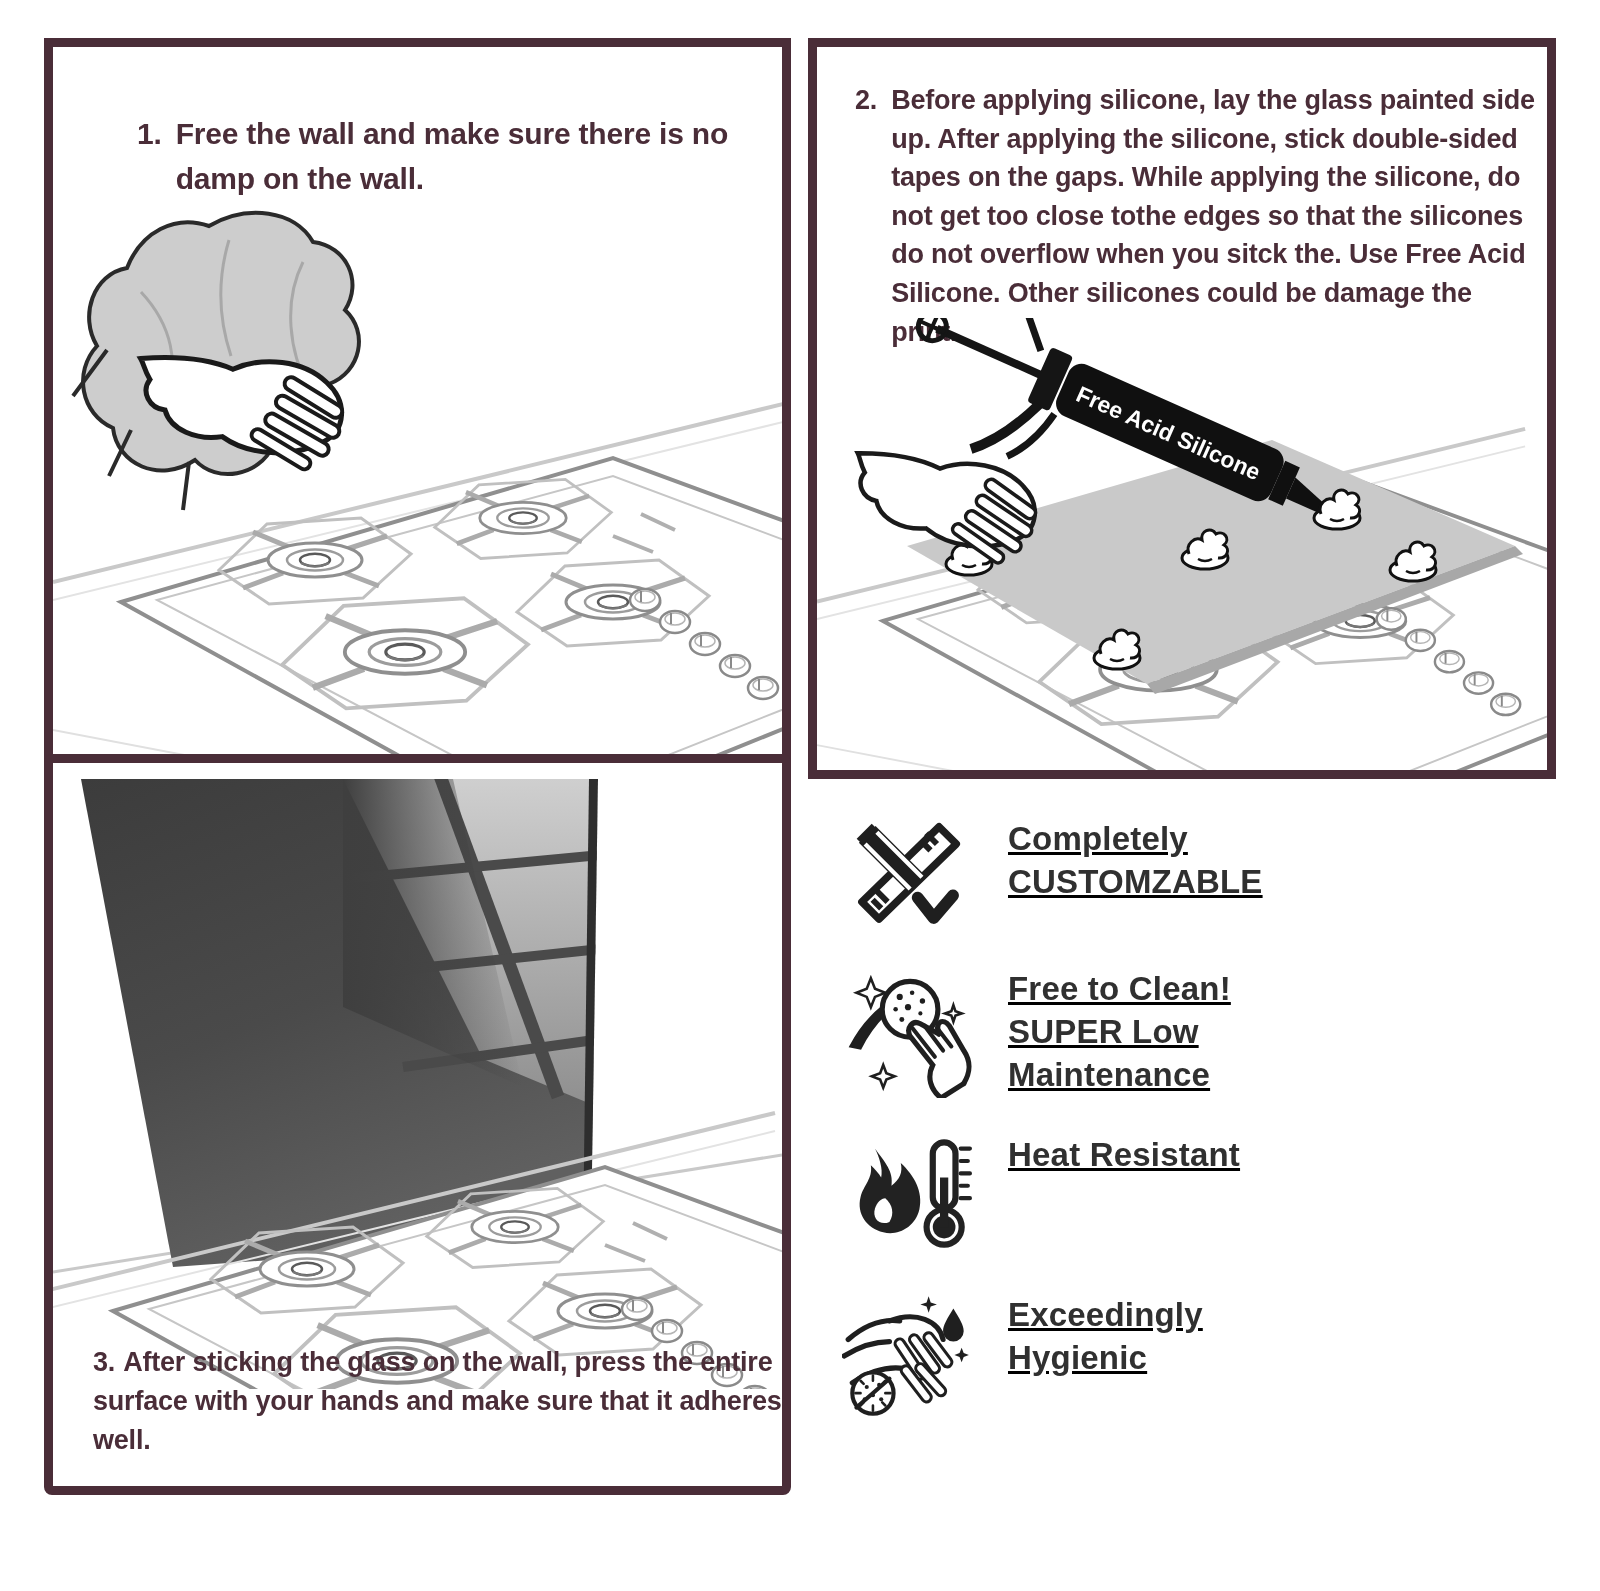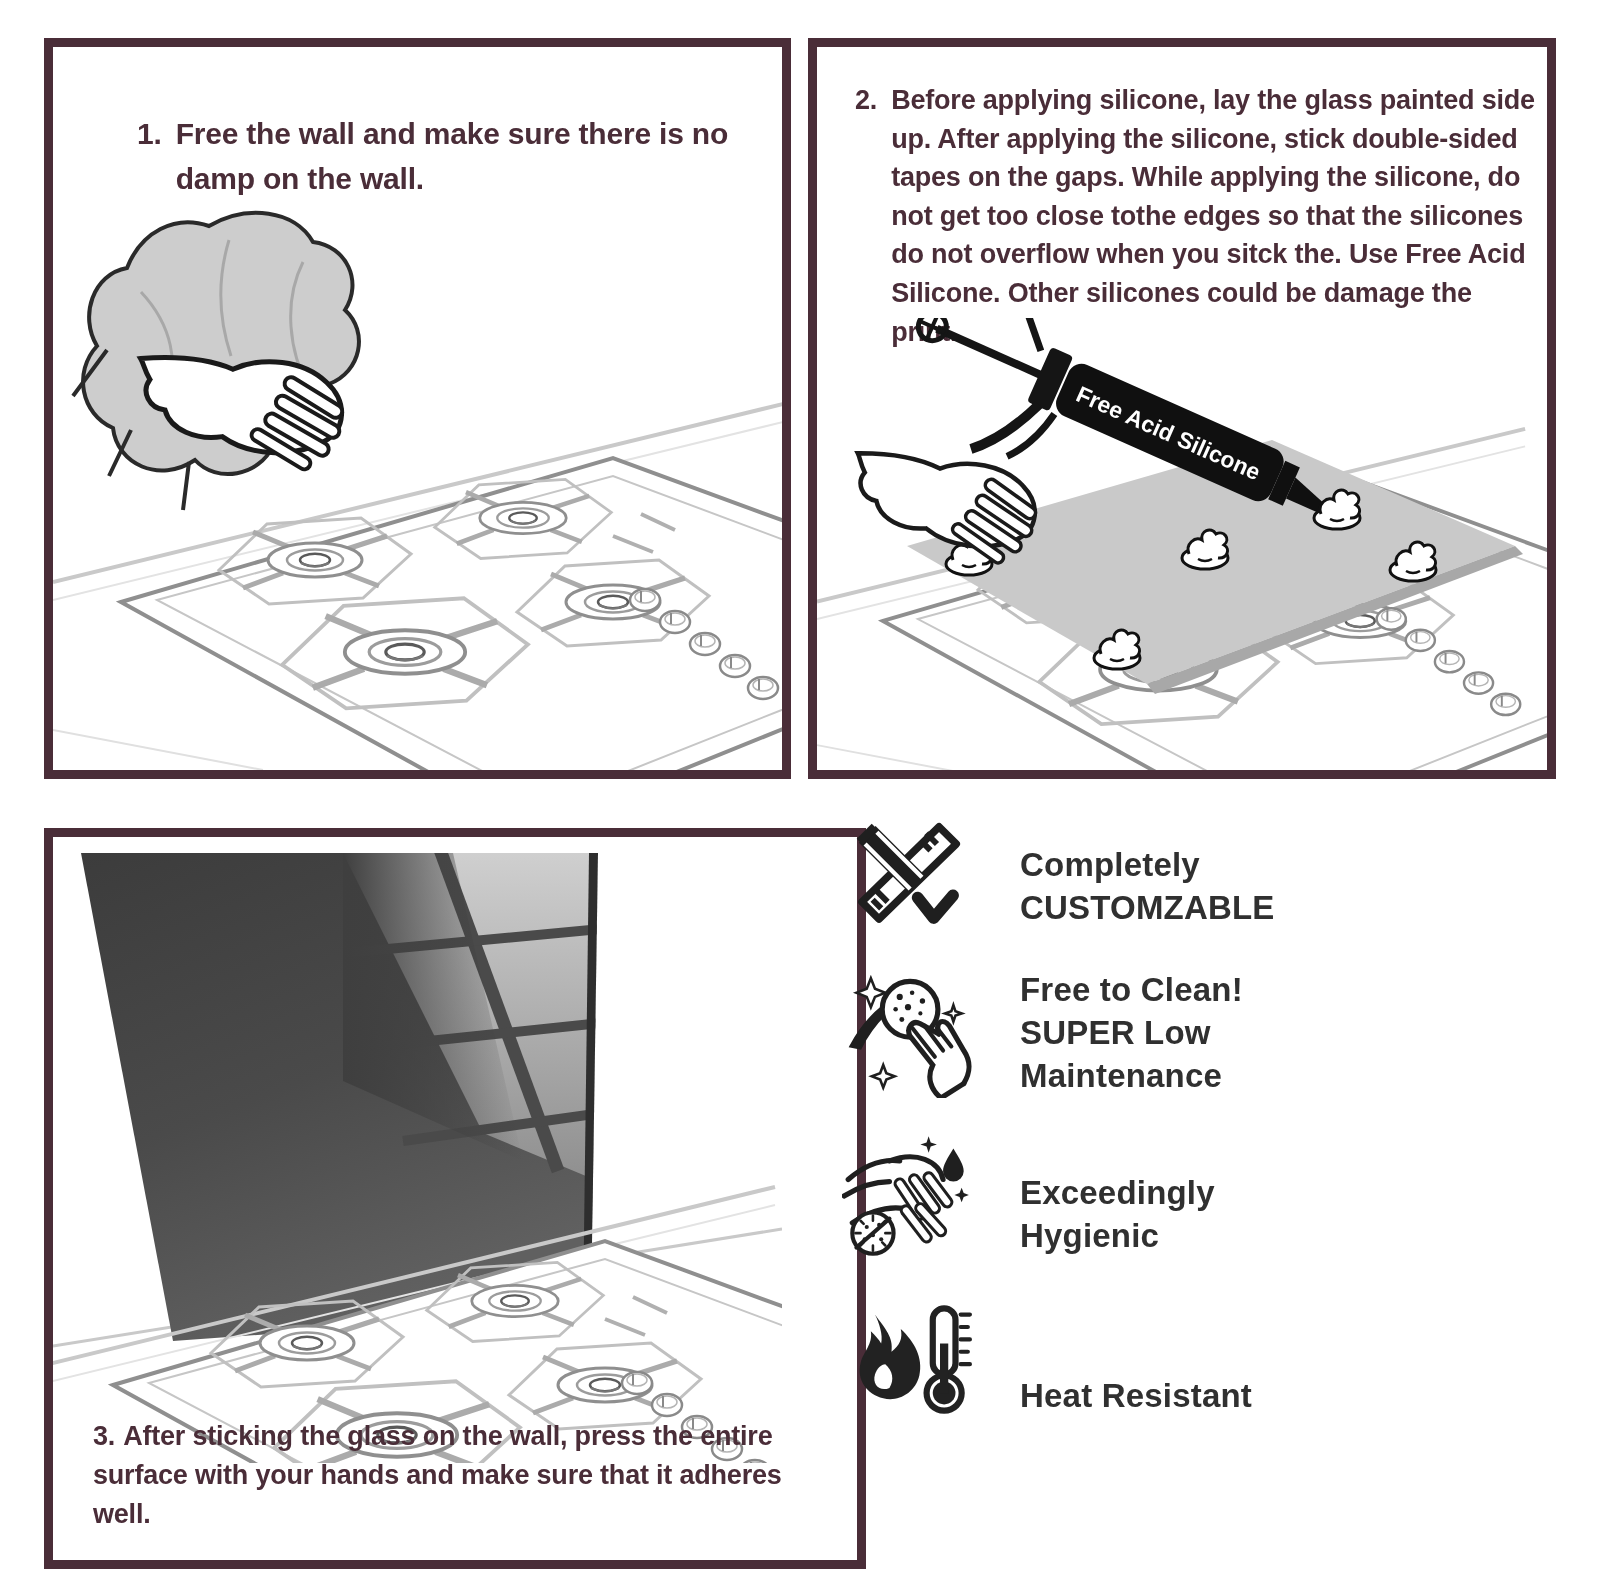--- a/index.html
+++ b/index.html
@@ -16,21 +16,21 @@
     overflow:hidden;
   }
   .panel{
     position:absolute;
     border:9px solid var(--accent);
     background:#fff;
     overflow:hidden;
   }
   #panel-1{left:44px;top:38px;width:747px;height:741px;}
   #panel-2{left:808px;top:38px;width:748px;height:741px;}
-  #panel-3{left:44px;top:828px;width:822px;height:741px;}
+  #panel-3{left:44px;top:754px;width:747px;height:741px;border-radius:8px;}
 
   .step{
     position:absolute;
     display:flex;
     gap:14px;
     color:var(--accent);
     font-weight:700;
     letter-spacing:-0.2px;
   }
   #panel-1 .step{left:84px;top:64px;width:640px;font-size:30px;line-height:1.5;}
@@ -40,21 +40,21 @@
 
   .illu{position:absolute;left:0;}
   #illu-1{bottom:0;width:729px;height:600px;}
   #illu-2{bottom:0;width:730px;height:452px;}
   #illu-3{top:4px;width:729px;height:622px;}
 
   #features{
     position:absolute;left:828px;top:818px;width:720px;
   }
   .feature-row{
-    display:flex;align-items:flex-end;gap:32px;
+    display:flex;align-items:flex-start;gap:20px;text-decoration:underline;
   }
   .feature-row:nth-child(1){margin-bottom:38px;}
   .feature-row:nth-child(2){margin-bottom:36px;}
   .feature-row:nth-child(3){margin-bottom:42px;}
   .feature-row:nth-child(4){margin-bottom:40px;}
   .feature-icon{
     width:160px;min-width:160px;display:flex;justify-content:center;align-items:center;
   }
   .feature-label{
     font-size:33px;font-weight:700;color:var(--ink);
@@ -248,20 +248,39 @@
           <path d="M38 94 L41 102 L49 105 L41 108 L38 116 L35 108 L27 105 L35 102 Z" stroke-width="2.5" fill="#fff"></path>
           <path d="M106 36 L108 42 L114 44 L108 46 L106 52 L104 46 L98 44 L104 42 Z" stroke-width="2.5" fill="#fff"></path>
         </g>
       </svg>
     </div>
     <div class="feature-label">Free to Clean!
 SUPER Low
 Maintenance</div>
   </div>
 
+
+  <div class="feature-row">
+    <div class="feature-icon">
+      <svg width="128" height="118" viewBox="0 0 124 114">
+        <g>
+          <path d="M30 14 C40 28 48 36 46 50 C54 44 57 37 55 28 C68 40 77 56 73 73 C69 90 52 99 38 95 C22 91 12 77 16 61 C19 49 28 43 26 30 C30 34 34 38 36 42 C38 34 34 22 30 14 Z" fill="#222222"></path>
+          <path d="M40 62 C47 68 49 77 44 85 C35 89 27 82 30 72 C32 66 36 62 40 62 Z" fill="#ffffff"></path>
+          <g fill="none" stroke="#222222" stroke-width="6" stroke-linecap="round">
+            <rect x="86" y="8" width="22" height="64" rx="11" fill="#ffffff"></rect>
+            <circle cx="97" cy="90" r="17" fill="#ffffff"></circle>
+          </g>
+          <circle cx="97" cy="90" r="11" fill="#222222"></circle>
+          <rect x="93" y="42" width="8" height="48" fill="#222222"></rect>
+          <path d="M113 14 L122 14 M113 26 L120 26 M113 38 L122 38 M113 50 L120 50 M113 62 L122 62" stroke="#222222" stroke-width="4" stroke-linecap="round" fill="none"></path>
+        </g>
+      </svg>
+    </div>
+    <div class="feature-label">Heat Resistant</div>
+  </div>
 
   <div class="feature-row">
     <div class="feature-icon">
       <svg width="132" height="124" viewBox="0 0 128 120">
         <g fill="none" stroke="#1f1f1f" stroke-width="5" stroke-linecap="round">
           <path d="M6 44 C22 30 40 24 56 26 M2 60 C18 50 32 46 46 46"></path>
           <path d="M46 26 C72 16 94 26 98 44"></path>
           <path d="M10 86 C28 74 46 70 60 72"></path>
           <g>
             <path d="M56 48 L76 78" stroke-width="12"></path>
@@ -288,32 +307,13 @@
           </g>
           <path d="M30 79 L30 84 M30 108 L30 113 M13 96 L18 96 M42 96 L47 96 M18 84 L21 87 M39 105 L42 108 M18 108 L21 105 M39 87 L42 84" stroke-width="2.5"></path>
           <path d="M14 110 L46 82" stroke-width="4"></path>
         </g>
       </svg>
     </div>
     <div class="feature-label">Exceedingly
 Hygienic</div>
   </div>
 
-  <div class="feature-row">
-    <div class="feature-icon">
-      <svg width="128" height="118" viewBox="0 0 124 114">
-        <g>
-          <path d="M30 14 C40 28 48 36 46 50 C54 44 57 37 55 28 C68 40 77 56 73 73 C69 90 52 99 38 95 C22 91 12 77 16 61 C19 49 28 43 26 30 C30 34 34 38 36 42 C38 34 34 22 30 14 Z" fill="#222222"></path>
-          <path d="M40 62 C47 68 49 77 44 85 C35 89 27 82 30 72 C32 66 36 62 40 62 Z" fill="#ffffff"></path>
-          <g fill="none" stroke="#222222" stroke-width="6" stroke-linecap="round">
-            <rect x="86" y="8" width="22" height="64" rx="11" fill="#ffffff"></rect>
-            <circle cx="97" cy="90" r="17" fill="#ffffff"></circle>
-          </g>
-          <circle cx="97" cy="90" r="11" fill="#222222"></circle>
-          <rect x="93" y="42" width="8" height="48" fill="#222222"></rect>
-          <path d="M113 14 L122 14 M113 26 L120 26 M113 38 L122 38 M113 50 L120 50 M113 62 L122 62" stroke="#222222" stroke-width="4" stroke-linecap="round" fill="none"></path>
-        </g>
-      </svg>
-    </div>
-    <div class="feature-label">Heat Resistant</div>
-  </div>
-
 </div>
 
 </body></html>

